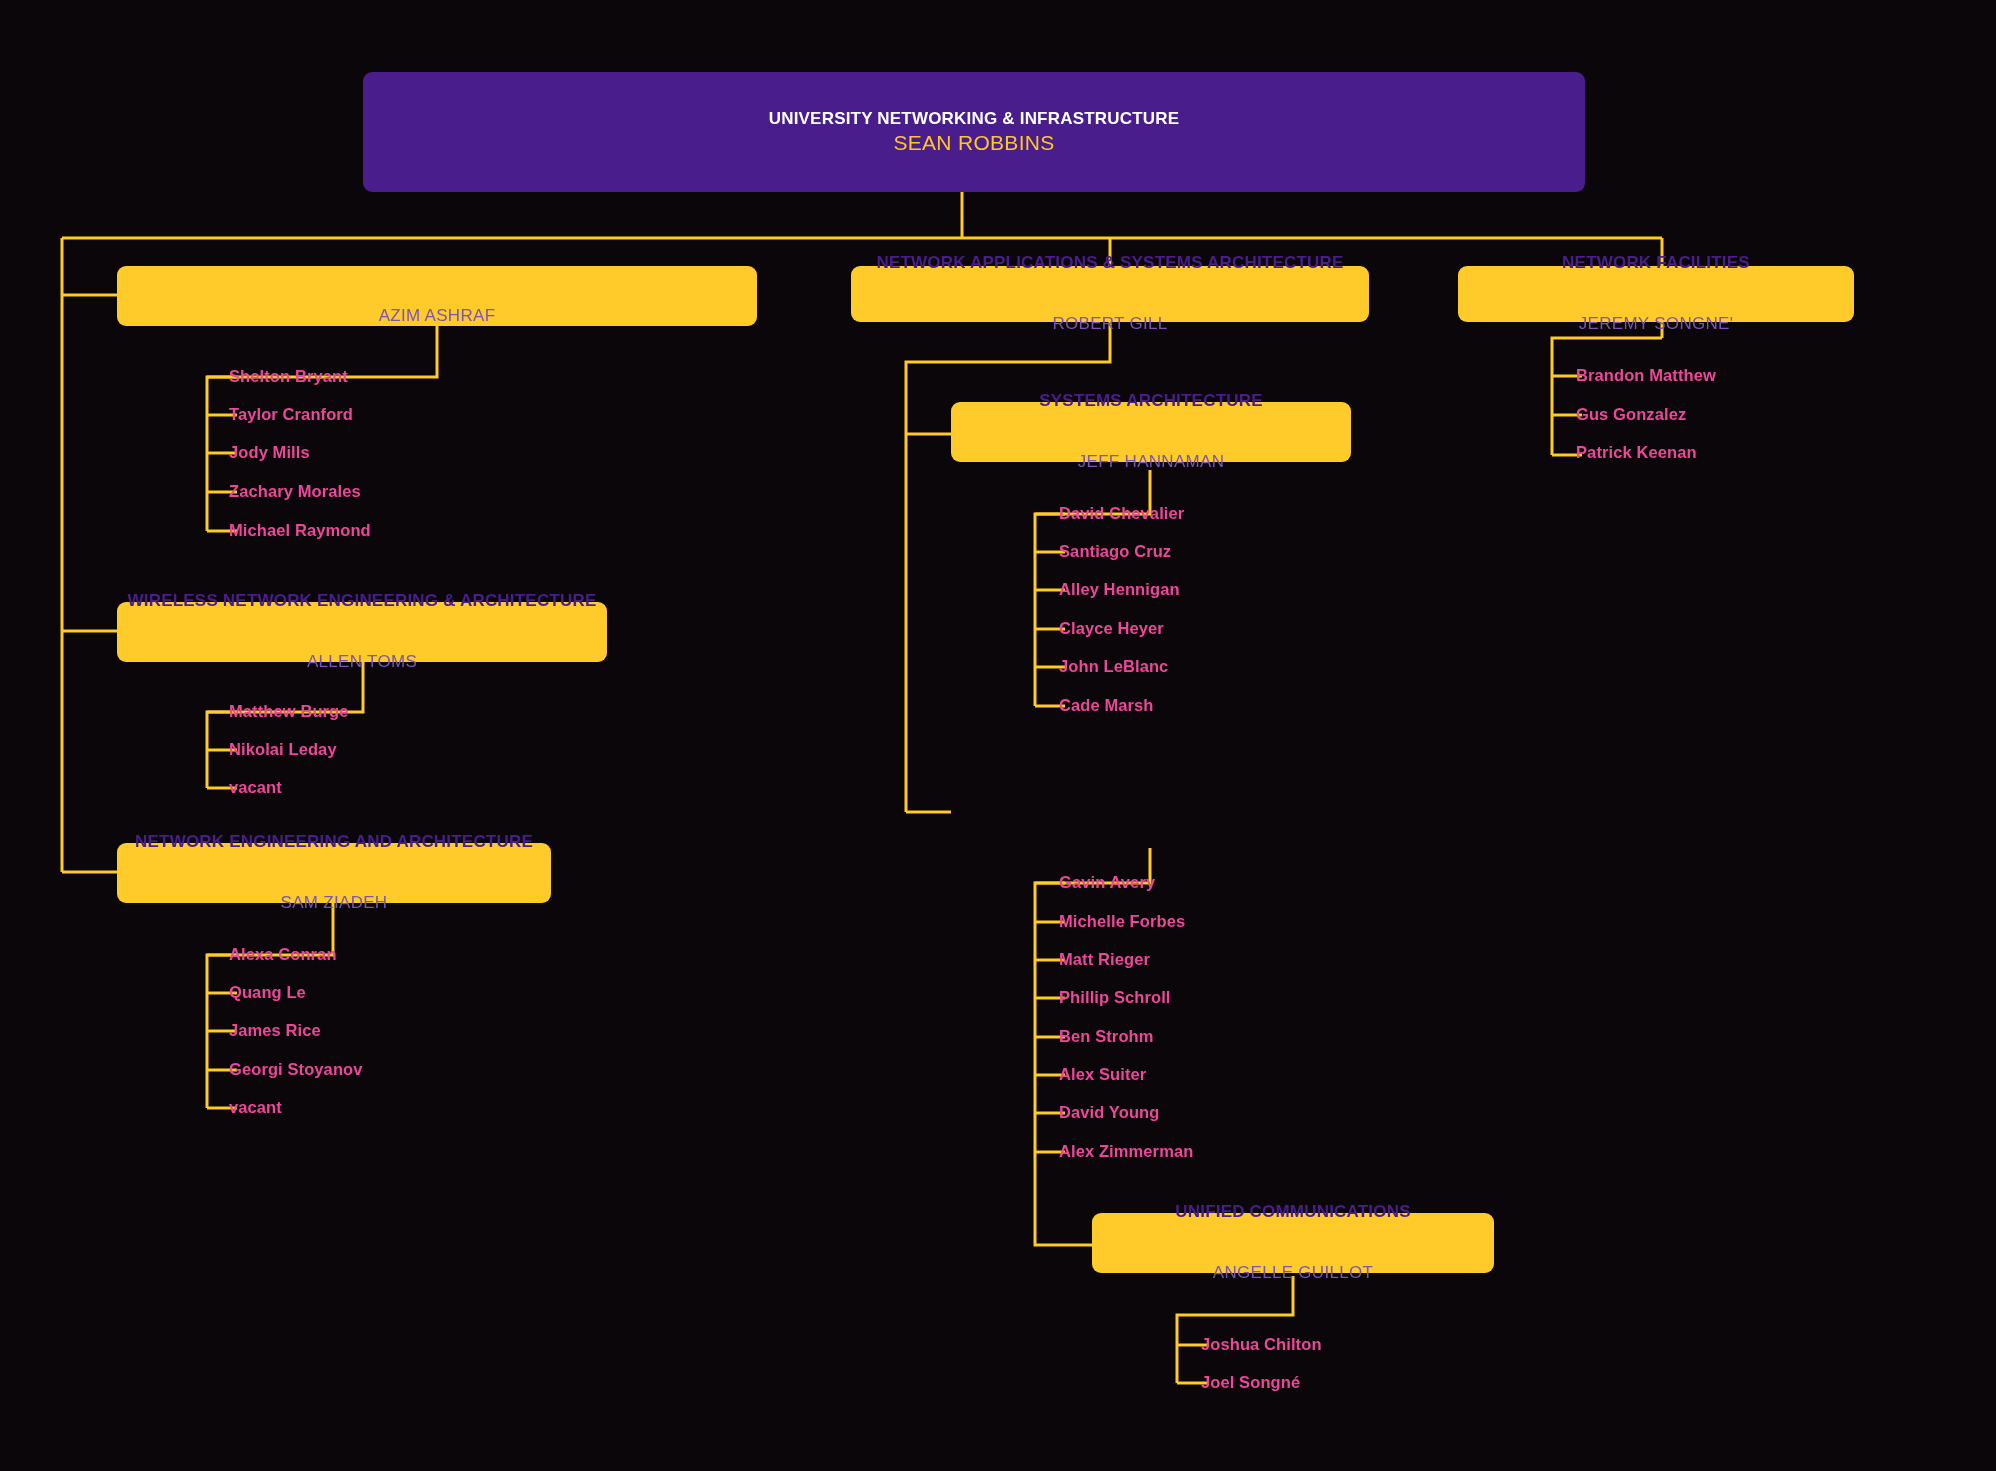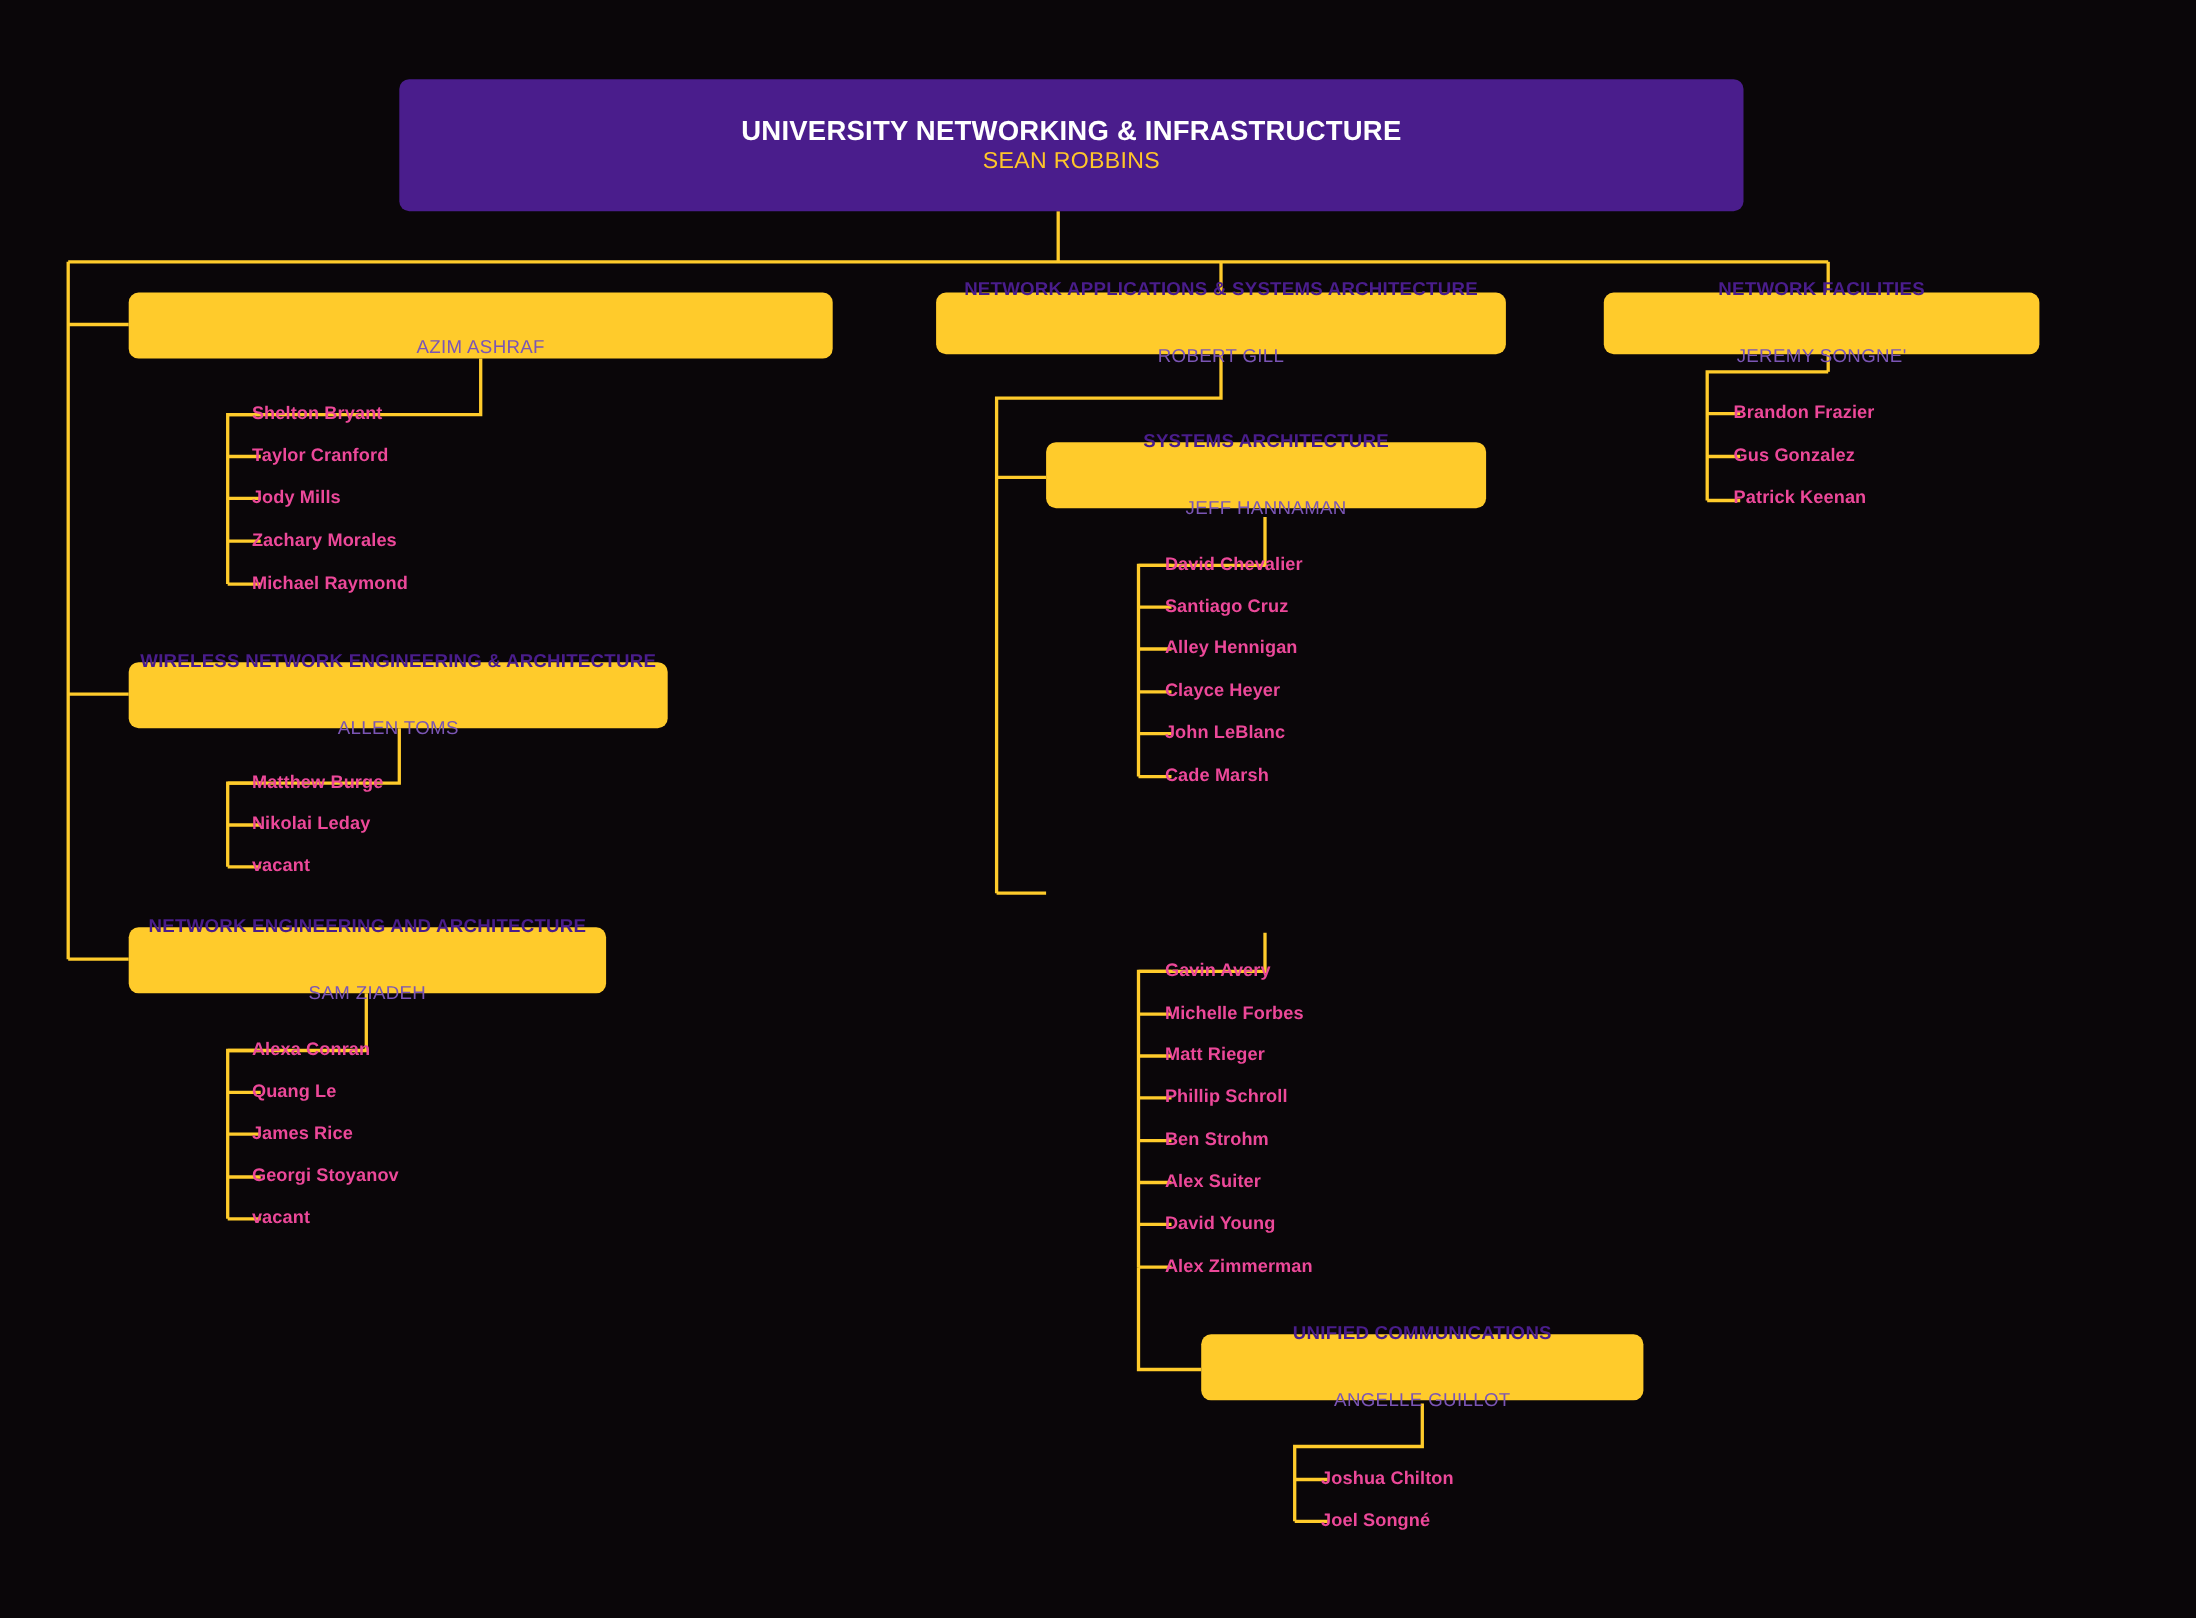--- a/index.html
+++ b/index.html
@@ -34,21 +34,21 @@
     white-space: nowrap;
   }
   .node .person {
     font-weight: normal;
     letter-spacing: 0.3px;
     white-space: nowrap;
   }
 
   
   .node.root { background: #4a1d8c; }
-  .node.root .title  { color: #ffffff; font-size: 25px; }
+  .node.root .title  { color: #ffffff; font-size: 17px; }
   .node.root .person { color: #ffc629; font-size: 21px; }
 
   
   .node.dept { background: #ffcb2b; }
   .node.dept .title  { color: #4a1d8c; font-size: 17px; }
   .node.dept .person { color: #7b55b5; font-size: 17px; margin-top: 40px; }
 
   
   .leaf {
     position: absolute;
@@ -203,17 +203,17 @@
   <div class="leaf" style="left:1059px; top:950px;">Matt Rieger</div>
   <div class="leaf" style="left:1059px; top:988px;">Phillip Schroll</div>
   <div class="leaf" style="left:1059px; top:1027px;">Ben Strohm</div>
   <div class="leaf" style="left:1059px; top:1065px;">Alex Suiter</div>
   <div class="leaf" style="left:1059px; top:1103px;">David Young</div>
   <div class="leaf" style="left:1059px; top:1142px;">Alex Zimmerman</div>
 
   <div class="leaf" style="left:1201px; top:1335px;">Joshua Chilton</div>
   <div class="leaf" style="left:1201px; top:1373px;">Joel Songné</div>
 
-  <div class="leaf" style="left:1576px; top:366px;">Brandon Frazier</div>
+  <div class="leaf" style="left:1576px; top:366px;">Brandon Matthew</div>
   <div class="leaf" style="left:1576px; top:405px;">Gus Gonzalez</div>
   <div class="leaf" style="left:1576px; top:443px;">Patrick Keenan</div>
 
 </div>
 
 </body></html>

